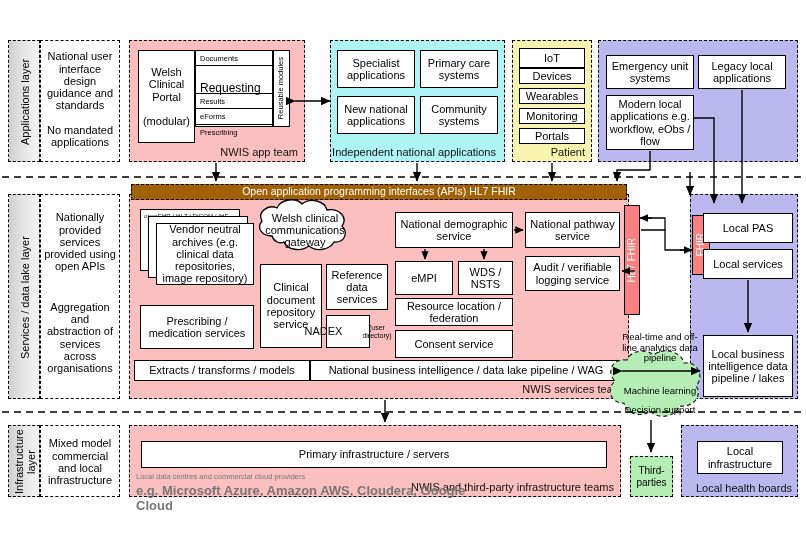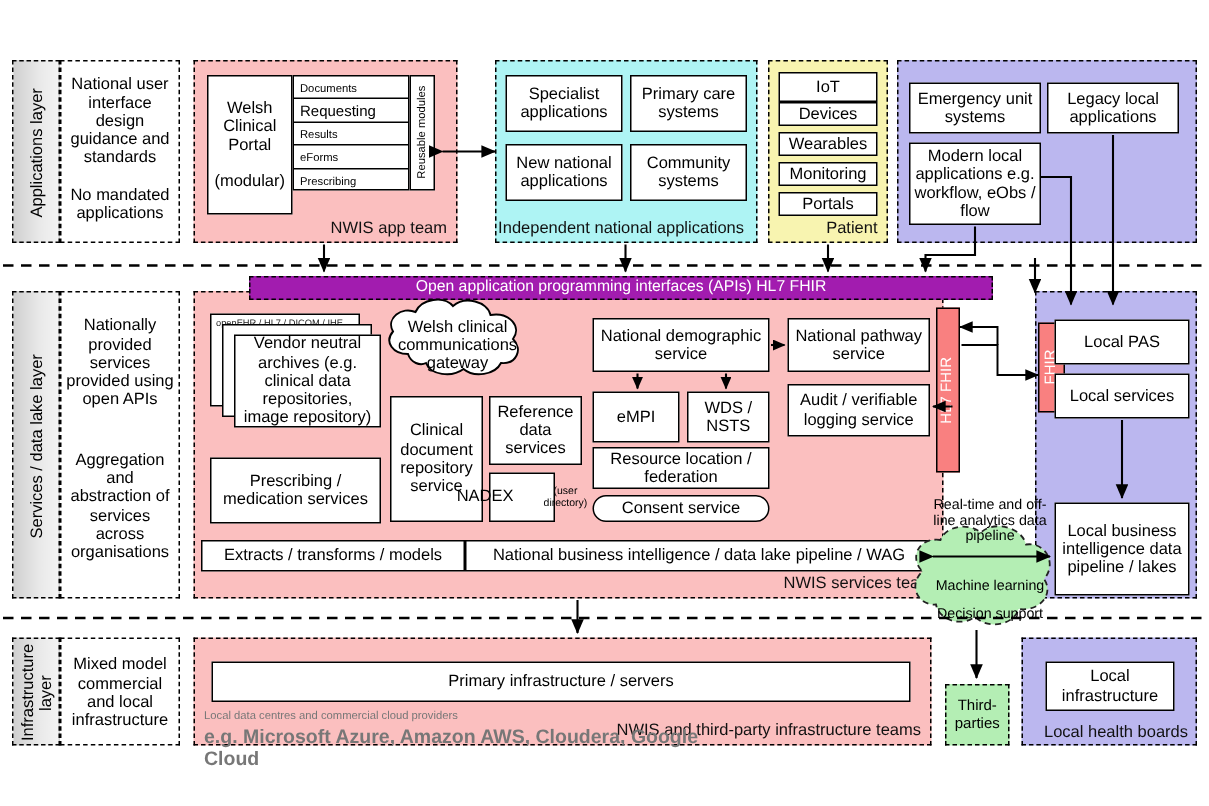--- a/index.html
+++ b/index.html
@@ -10,21 +10,21 @@
   
   .layerlbl{background:linear-gradient(to right,#cfcfcf 0%,#e8e8e8 55%,#f3f3f3 100%);
             border:1.6px dashed #000;}
   .vtext{writing-mode:vertical-rl;transform:rotate(180deg);}
   .whitebox{background:#fff;border:1.6px dashed #000;}
 
   .box{background:#fff;border:1.3px solid #000;}
   .thin{border:1px solid #000;}
 
   .pink{background:#fbbfbf;border:1.6px dashed #000;}
-  .redbar{background:#a21caf;border:1.6px dashed #000;color:#fff;margin-left:35px;}
+  .redbar{background:#a16207;border:1.6px dashed #000;color:#fff;}
   .cyan{background:#aef4f4;border:1.6px dashed #000;}
   .yellow{background:#f8f4b0;border:1.6px dashed #000;}
   .purple{background:#bbb7ef;border:1.6px dashed #000;}
   .green{background:#b4eeb4;border:1.6px dashed #000;}
   .fhirv{background:#f98080;border:1.3px solid #000;color:#fff;}
 
   .teamlbl{position:absolute;right:6px;bottom:3px;font-size:11px;color:#111;}
   .smallcap{font-size:6.2px;color:#222;}
   svg.ov{position:absolute;left:0;top:0;width:806px;height:537px;pointer-events:none;}
 </style>
@@ -44,21 +44,21 @@
   <div class="abs pink" style="left:129px;top:40px;width:176px;height:122px;">
     <span class="teamlbl">NWIS app team</span>
   </div>
   <div class="abs box ctr" style="left:138px;top:50px;width:57px;height:93px;flex-direction:column;font-size:11px;">
     <div style="padding:0 2px;">Welsh Clinical Portal</div>
     <div style="margin-top:12px;">(modular)</div>
   </div>
 
   <div class="abs box" style="left:195px;top:50px;width:78px;height:77px;">
     <div class="thin" style="height:15.4px;border:0;border-bottom:1px solid #000;font-size:7.5px;padding:3px 0 0 4px;box-sizing:border-box;">Documents</div>
-    <div class="thin" style="height:15.4px;border:0;border-bottom:1px solid #000;font-size:10px;padding:3px 0 0 4px;box-sizing:border-box;">Requesting</div>
+    <div class="thin" style="height:15.4px;border:0;border-bottom:1px solid #000;font-size:12px;padding:3px 0 0 4px;box-sizing:border-box;margin-top:12px;">Requesting</div>
     <div class="thin" style="height:15.4px;border:0;border-bottom:1px solid #000;font-size:7.5px;padding:3px 0 0 4px;box-sizing:border-box;">Results</div>
     <div class="thin" style="height:15.4px;border:0;border-bottom:1px solid #000;font-size:7.5px;padding:3px 0 0 4px;box-sizing:border-box;">eForms</div>
     <div class="thin" style="height:15.4px;border:0;font-size:7.5px;padding:3px 0 0 4px;box-sizing:border-box;">Prescribing</div>
   </div>
   <div class="abs box ctr" style="left:273px;top:50px;width:17px;height:77px;border-left:1px solid #000;">
     <div class="vtext" style="font-size:7.5px;">Reusable modules</div>
   </div>
 
   <div class="abs cyan" style="left:330px;top:40px;width:175px;height:122px;">
     <span class="teamlbl" style="right:8px;">Independent national applications</span>
@@ -160,21 +160,21 @@
   </div>
   <div class="abs box ctr" style="left:395px;top:261px;width:58px;height:34px;font-size:11px;">
     <span>eMPI</span>
   </div>
   <div class="abs box ctr" style="left:458px;top:261px;width:55px;height:34px;font-size:11px;">
     <span>WDS / NSTS</span>
   </div>
   <div class="abs box ctr" style="left:395px;top:298px;width:118px;height:28px;font-size:11px;padding:2px;">
     <span>Resource location / federation</span>
   </div>
-  <div class="abs box ctr" style="left:395px;top:330px;width:118px;height:18px;font-size:11px;border-radius:9px;">
+  <div class="abs box ctr" style="left:395px;top:330px;width:118px;height:28px;font-size:11px;">
     <span>Consent service</span>
   </div>
 
   <div class="abs box ctr" style="left:525px;top:212px;width:95px;height:36px;font-size:11px;padding:2px;">
     <span>National pathway service</span>
   </div>
   <div class="abs box ctr" style="left:525px;top:256px;width:95px;height:35px;font-size:11px;padding:2px;">
     <span>Audit / verifiable logging service</span>
   </div>
 

